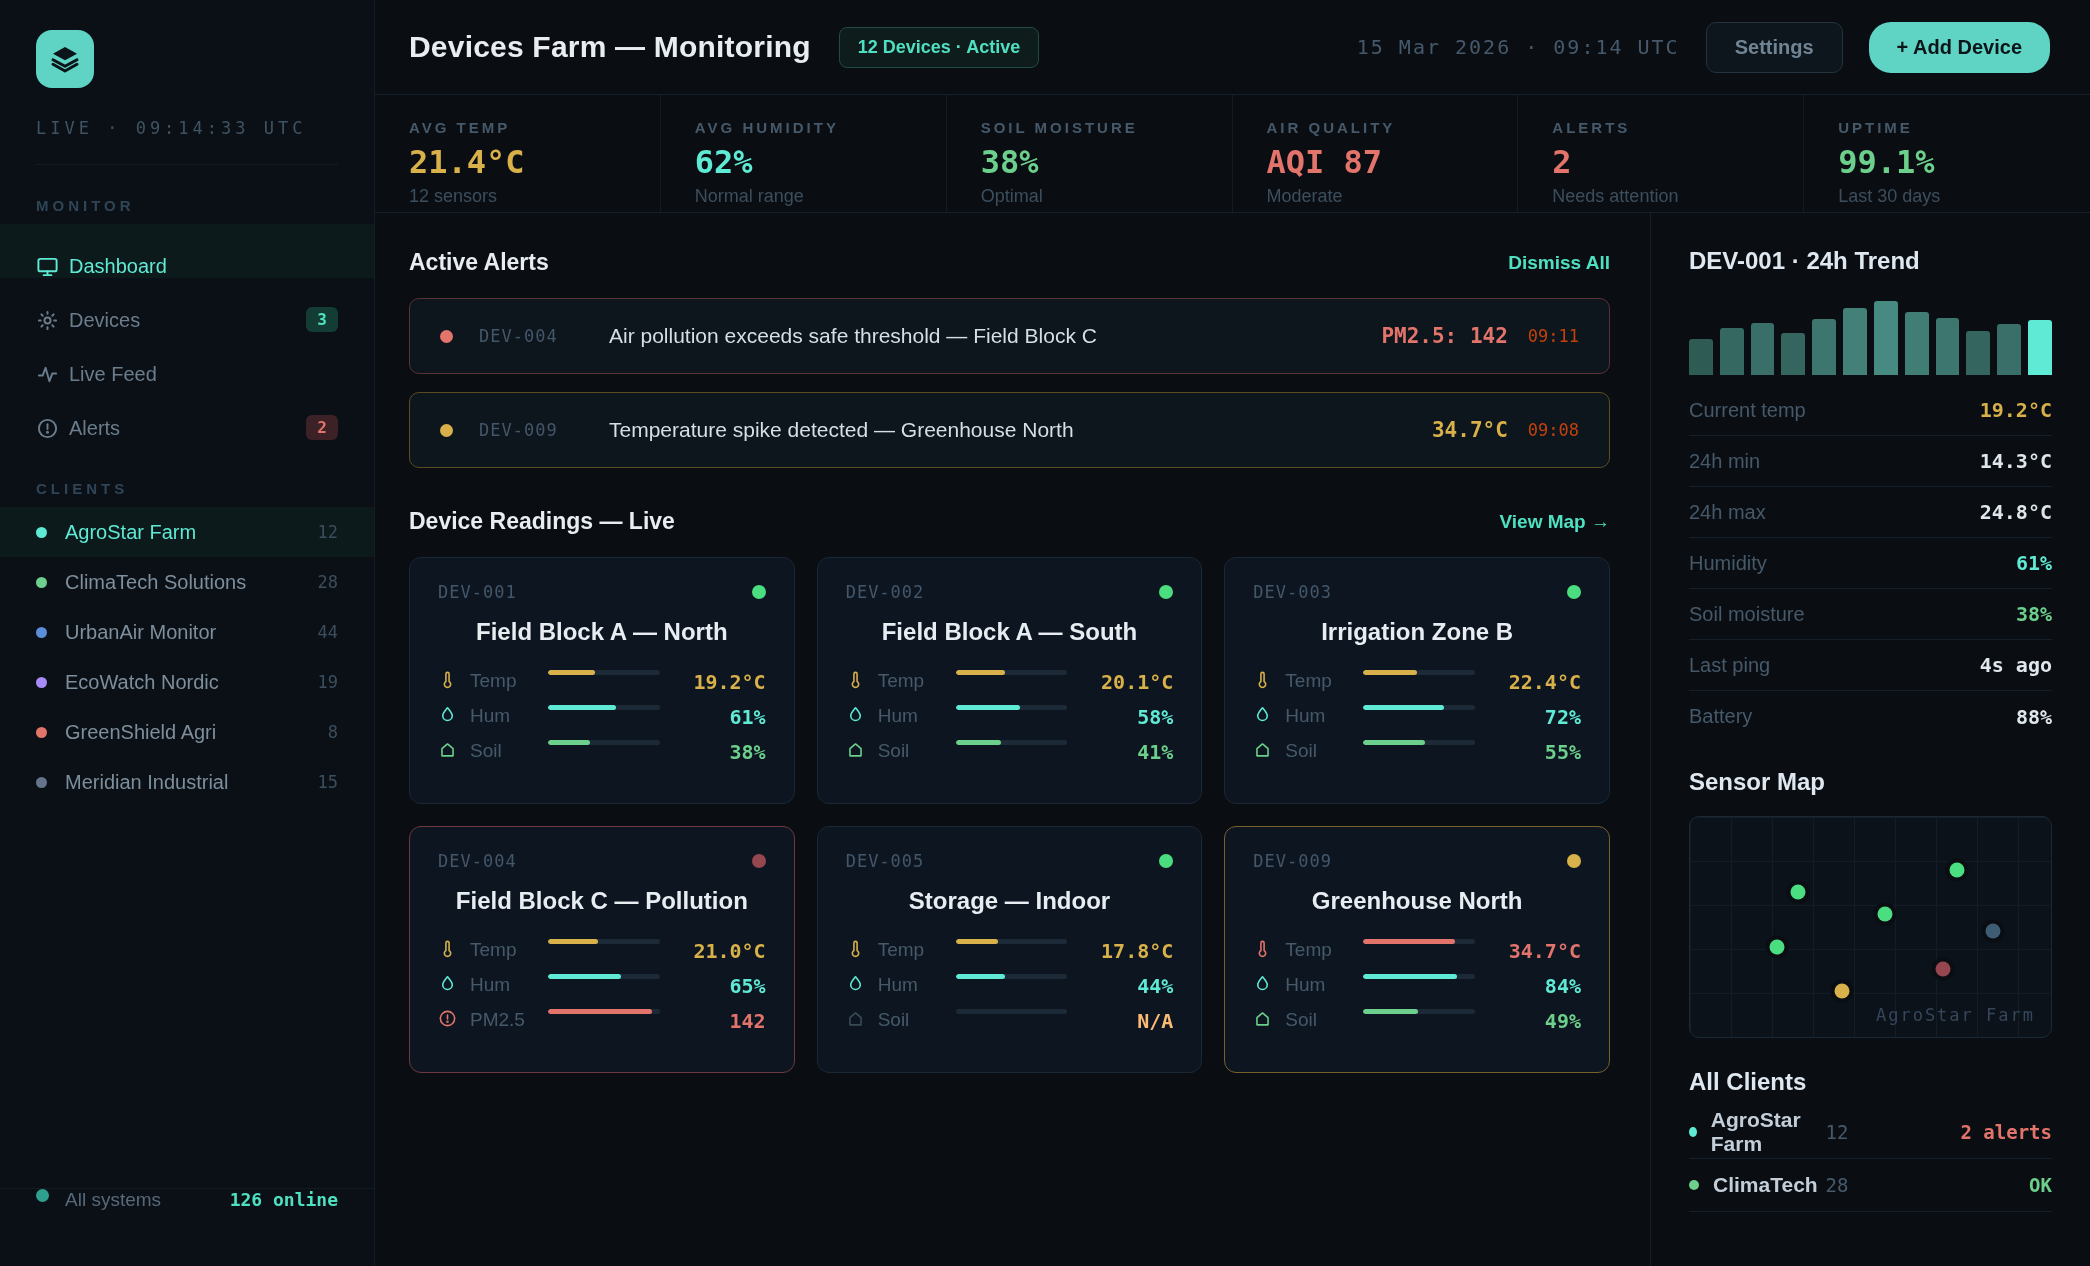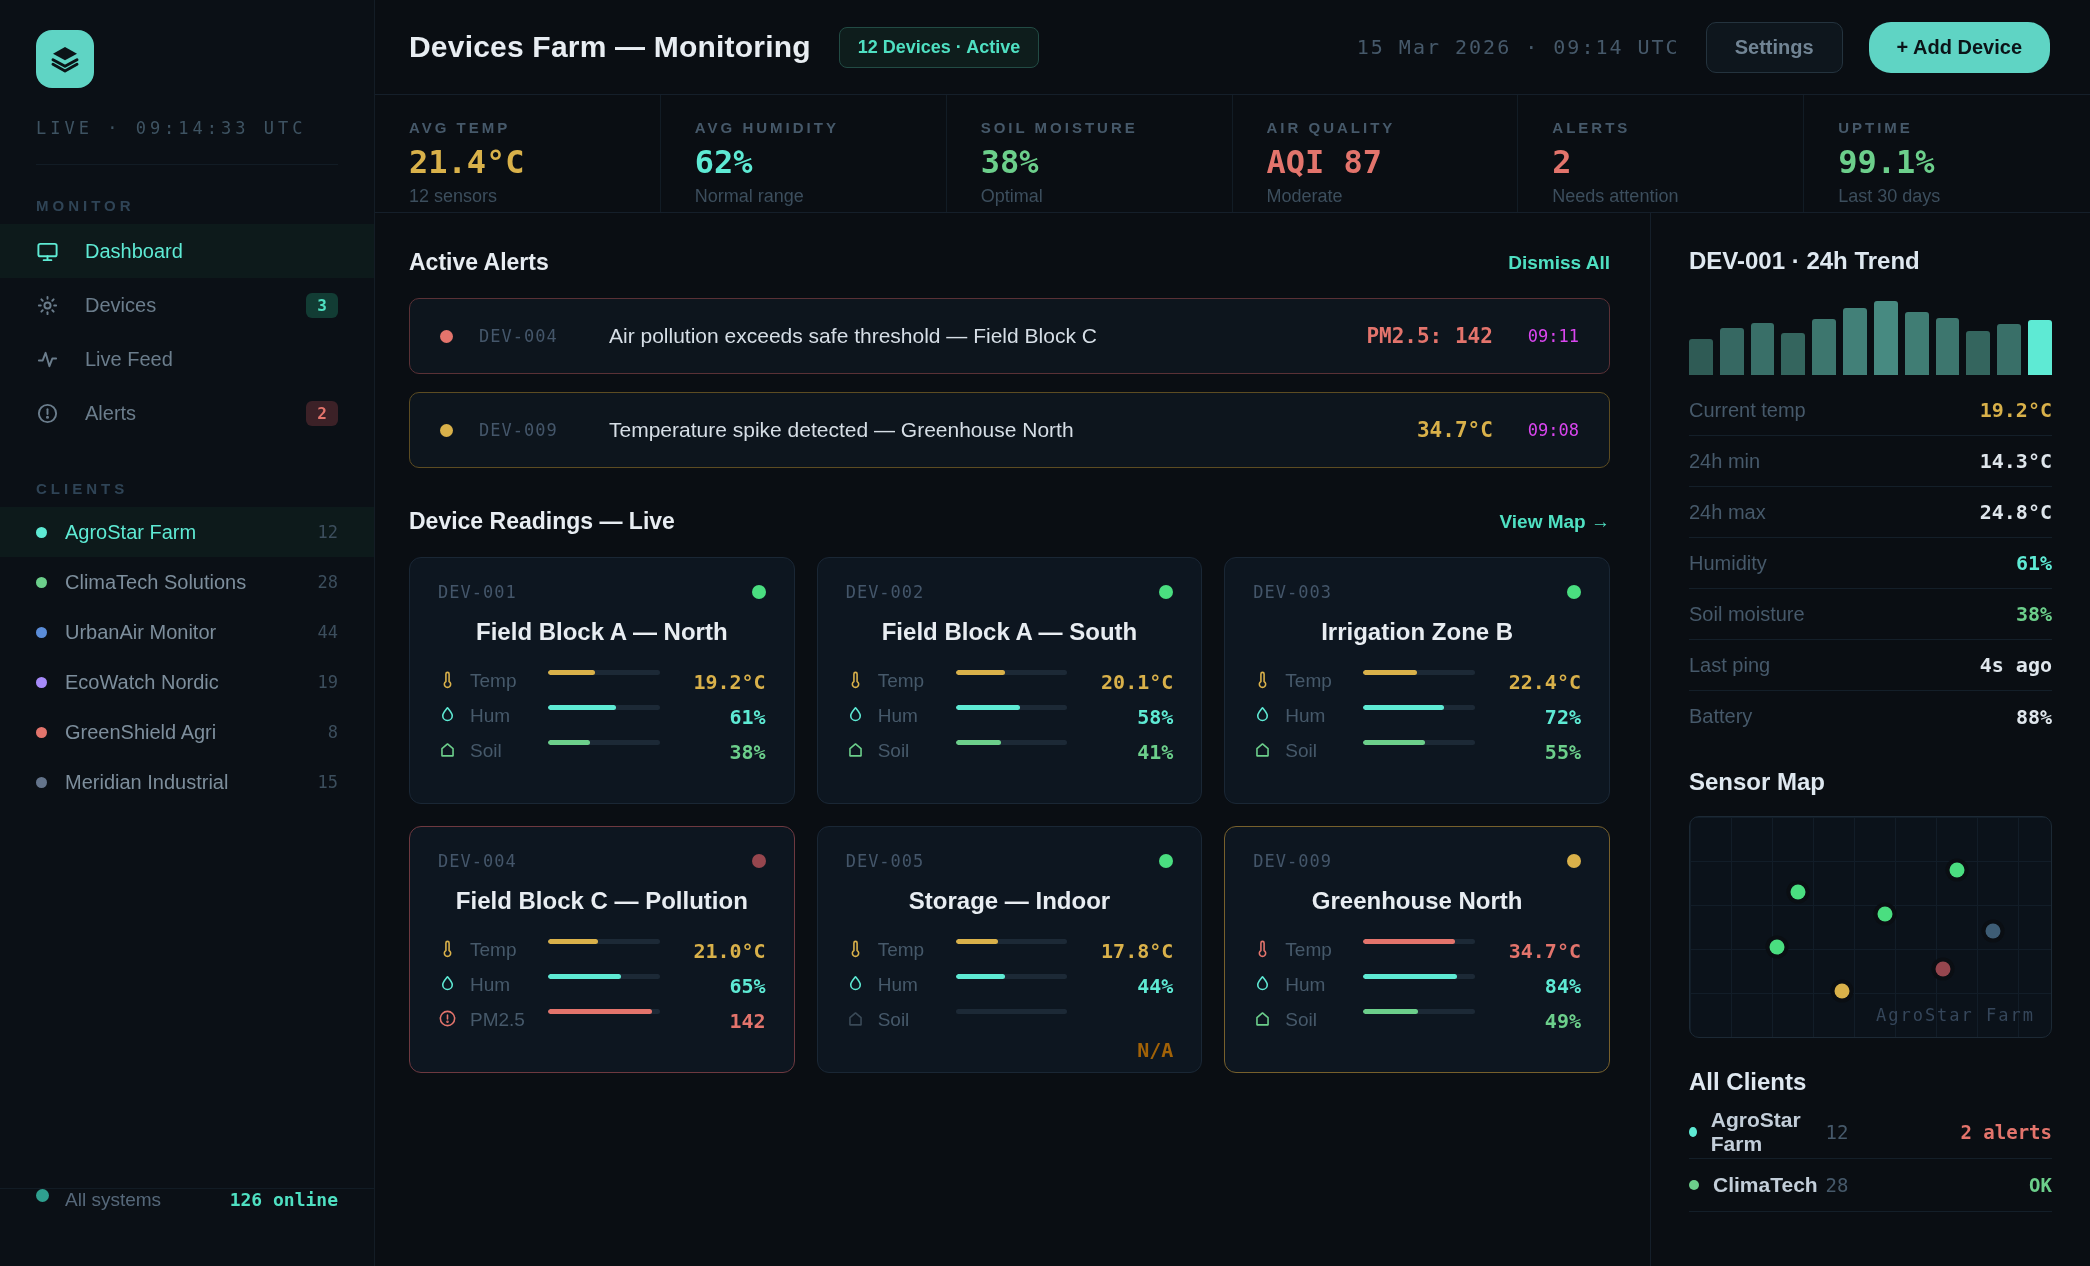--- a/index.html
+++ b/index.html
@@ -10,21 +10,21 @@
   .app { display:flex; width:100%; height:100%; }
 
   
   .sidebar { width:375px; height:100%; background:#0b1016; border-right:1px solid #141d26; position:relative; flex-shrink:0; }
   .side-top { padding:30px 36px 0 36px; }
   .logo { width:58px; height:58px; border-radius:16px; background:#5fd4c4; display:flex; align-items:center; justify-content:center; }
   .logo svg { width:32px; height:32px; }
   .live { margin-top:30px; font-size:17px; letter-spacing:4px; color:#3e5362; font-family:"DejaVu Sans Mono", monospace; white-space:nowrap; }
   .side-divider { height:1px; background:#121c25; margin-top:26px; }
   .section-label { padding:32px 36px 10px 36px; font-size:15px; font-weight:bold; letter-spacing:4px; color:#2f4456; }
-  .menu-item { height:54px; display:flex; align-items:center; padding:0 36px; gap:26px; color:#6b7d8c; font-size:20px; cursor:pointer; }
+  .menu-item { height:54px; display:flex; align-items:flex-end; padding:0 36px; gap:10px; color:#6b7d8c; font-size:20px; cursor:pointer; }
   .menu-item .mi-icon { width:23px; height:23px; flex-shrink:0; display:flex; }
   .menu-item.active { background:#0d1a1b; color:#5eead4; }
   .menu-item .spacer { flex:1; }
   .badge { font-family:"DejaVu Sans Mono", monospace; font-size:16px; font-weight:bold; padding:3px 11px; border-radius:6px; }
   .badge.teal { background:#123c34; color:#4fe0c2; }
   .badge.red  { background:#3c2127; color:#e3746c; }
   .client-item { height:50px; display:flex; align-items:center; padding:0 36px; gap:18px; font-size:20px; color:#7d8e9c; cursor:pointer; }
   .client-item.active { background:#0d1a1b; color:#5eead4; }
   .client-dot { width:11px; height:11px; border-radius:50%; flex-shrink:0; }
   .client-count { margin-left:auto; font-family:"DejaVu Sans Mono", monospace; font-size:17px; color:#3c4e5d; }
@@ -56,21 +56,21 @@
   .sec-head { display:flex; align-items:center; justify-content:space-between; margin-bottom:22px; }
   .sec-title { font-size:23px; font-weight:bold; color:#e8edf2; }
   .sec-action { font-size:19px; font-weight:bold; color:#4fe0c2; cursor:pointer; }
 
   .alert-list { display:flex; flex-direction:column; gap:18px; margin-bottom:40px; }
   .alert-row { height:76px; border-radius:10px; background:#0d151d; display:flex; align-items:center; padding:0 30px; border:1px solid #333; }
   .alert-dot { width:13px; height:13px; border-radius:50%; flex-shrink:0; }
   .alert-dev { font-family:"DejaVu Sans Mono", monospace; font-size:17px; color:#44566a; margin-left:26px; width:110px; letter-spacing:1px; }
   .alert-msg { font-size:21px; color:#d6dee6; flex:1; margin-left:20px; }
   .alert-val { font-family:"DejaVu Sans Mono", monospace; font-size:21px; font-weight:bold; }
-  .alert-time { font-family:"DejaVu Sans Mono", monospace; font-size:17px; color:#d946ef; margin-left:35px; }
+  .alert-time { font-family:"DejaVu Sans Mono", monospace; font-size:17px; color:#c2410c; margin-left:20px; }
 
   .device-grid { display:grid; grid-template-columns:repeat(3,1fr); gap:22px; }
   .dev-card { border-radius:12px; background:#0d1620; border:1px solid #1a2735; padding:24px 28px 28px 28px; }
   .dev-top { display:flex; align-items:center; justify-content:space-between;gap:40px; }
   .dev-id { font-family:"DejaVu Sans Mono", monospace; font-size:17px; color:#44566a; letter-spacing:1px; }
   .dev-dot { width:14px; height:14px; border-radius:50%; }
   .dev-name { font-size:24px; font-weight:bold; color:#e8edf2; margin:16px 0 24px 0;text-align:center; }
   .read-row { display:flex; align-items:flex-start; height:35px; }
   .read-icon { width:19px; height:19px; display:flex; flex-shrink:0; }
   .read-label { font-size:19px; color:#46596a; width:72px; margin-left:13px; }
@@ -494,21 +494,21 @@
               <div class="read-row">
                 <span class="read-icon" style="color: rgb(58, 74, 87);">
                   <svg viewBox="0 0 24 24" fill="none" stroke="currentColor" stroke-width="2" stroke-linejoin="round">
                     <path d="M5 11l7-6 7 6v9H5z"></path>
                   </svg>
                 </span>
                 <span class="read-label">Soil</span>
                 <div class="read-bar">
                   <div class="read-fill" style="width: 0%; background: rgb(90, 107, 122);"></div>
                 </div>
-                <span class="read-val" style="color: #a16207; margin-top: 29px;">N/A</span>
+                <span class="read-val" style="color: #fdba74;">N/A</span>
               </div>
             </div>
             <div class="dev-card" style="border-color: rgb(119, 96, 44);">
               <div class="dev-top">
                 <span class="dev-id">DEV-009</span>
                 <span class="dev-dot" style="background: rgb(217, 177, 74);"></span>
               </div>
               <div class="dev-name">Greenhouse North</div>
               <div class="read-row">
                 <span class="read-icon" style="color: rgb(227, 116, 108);">

